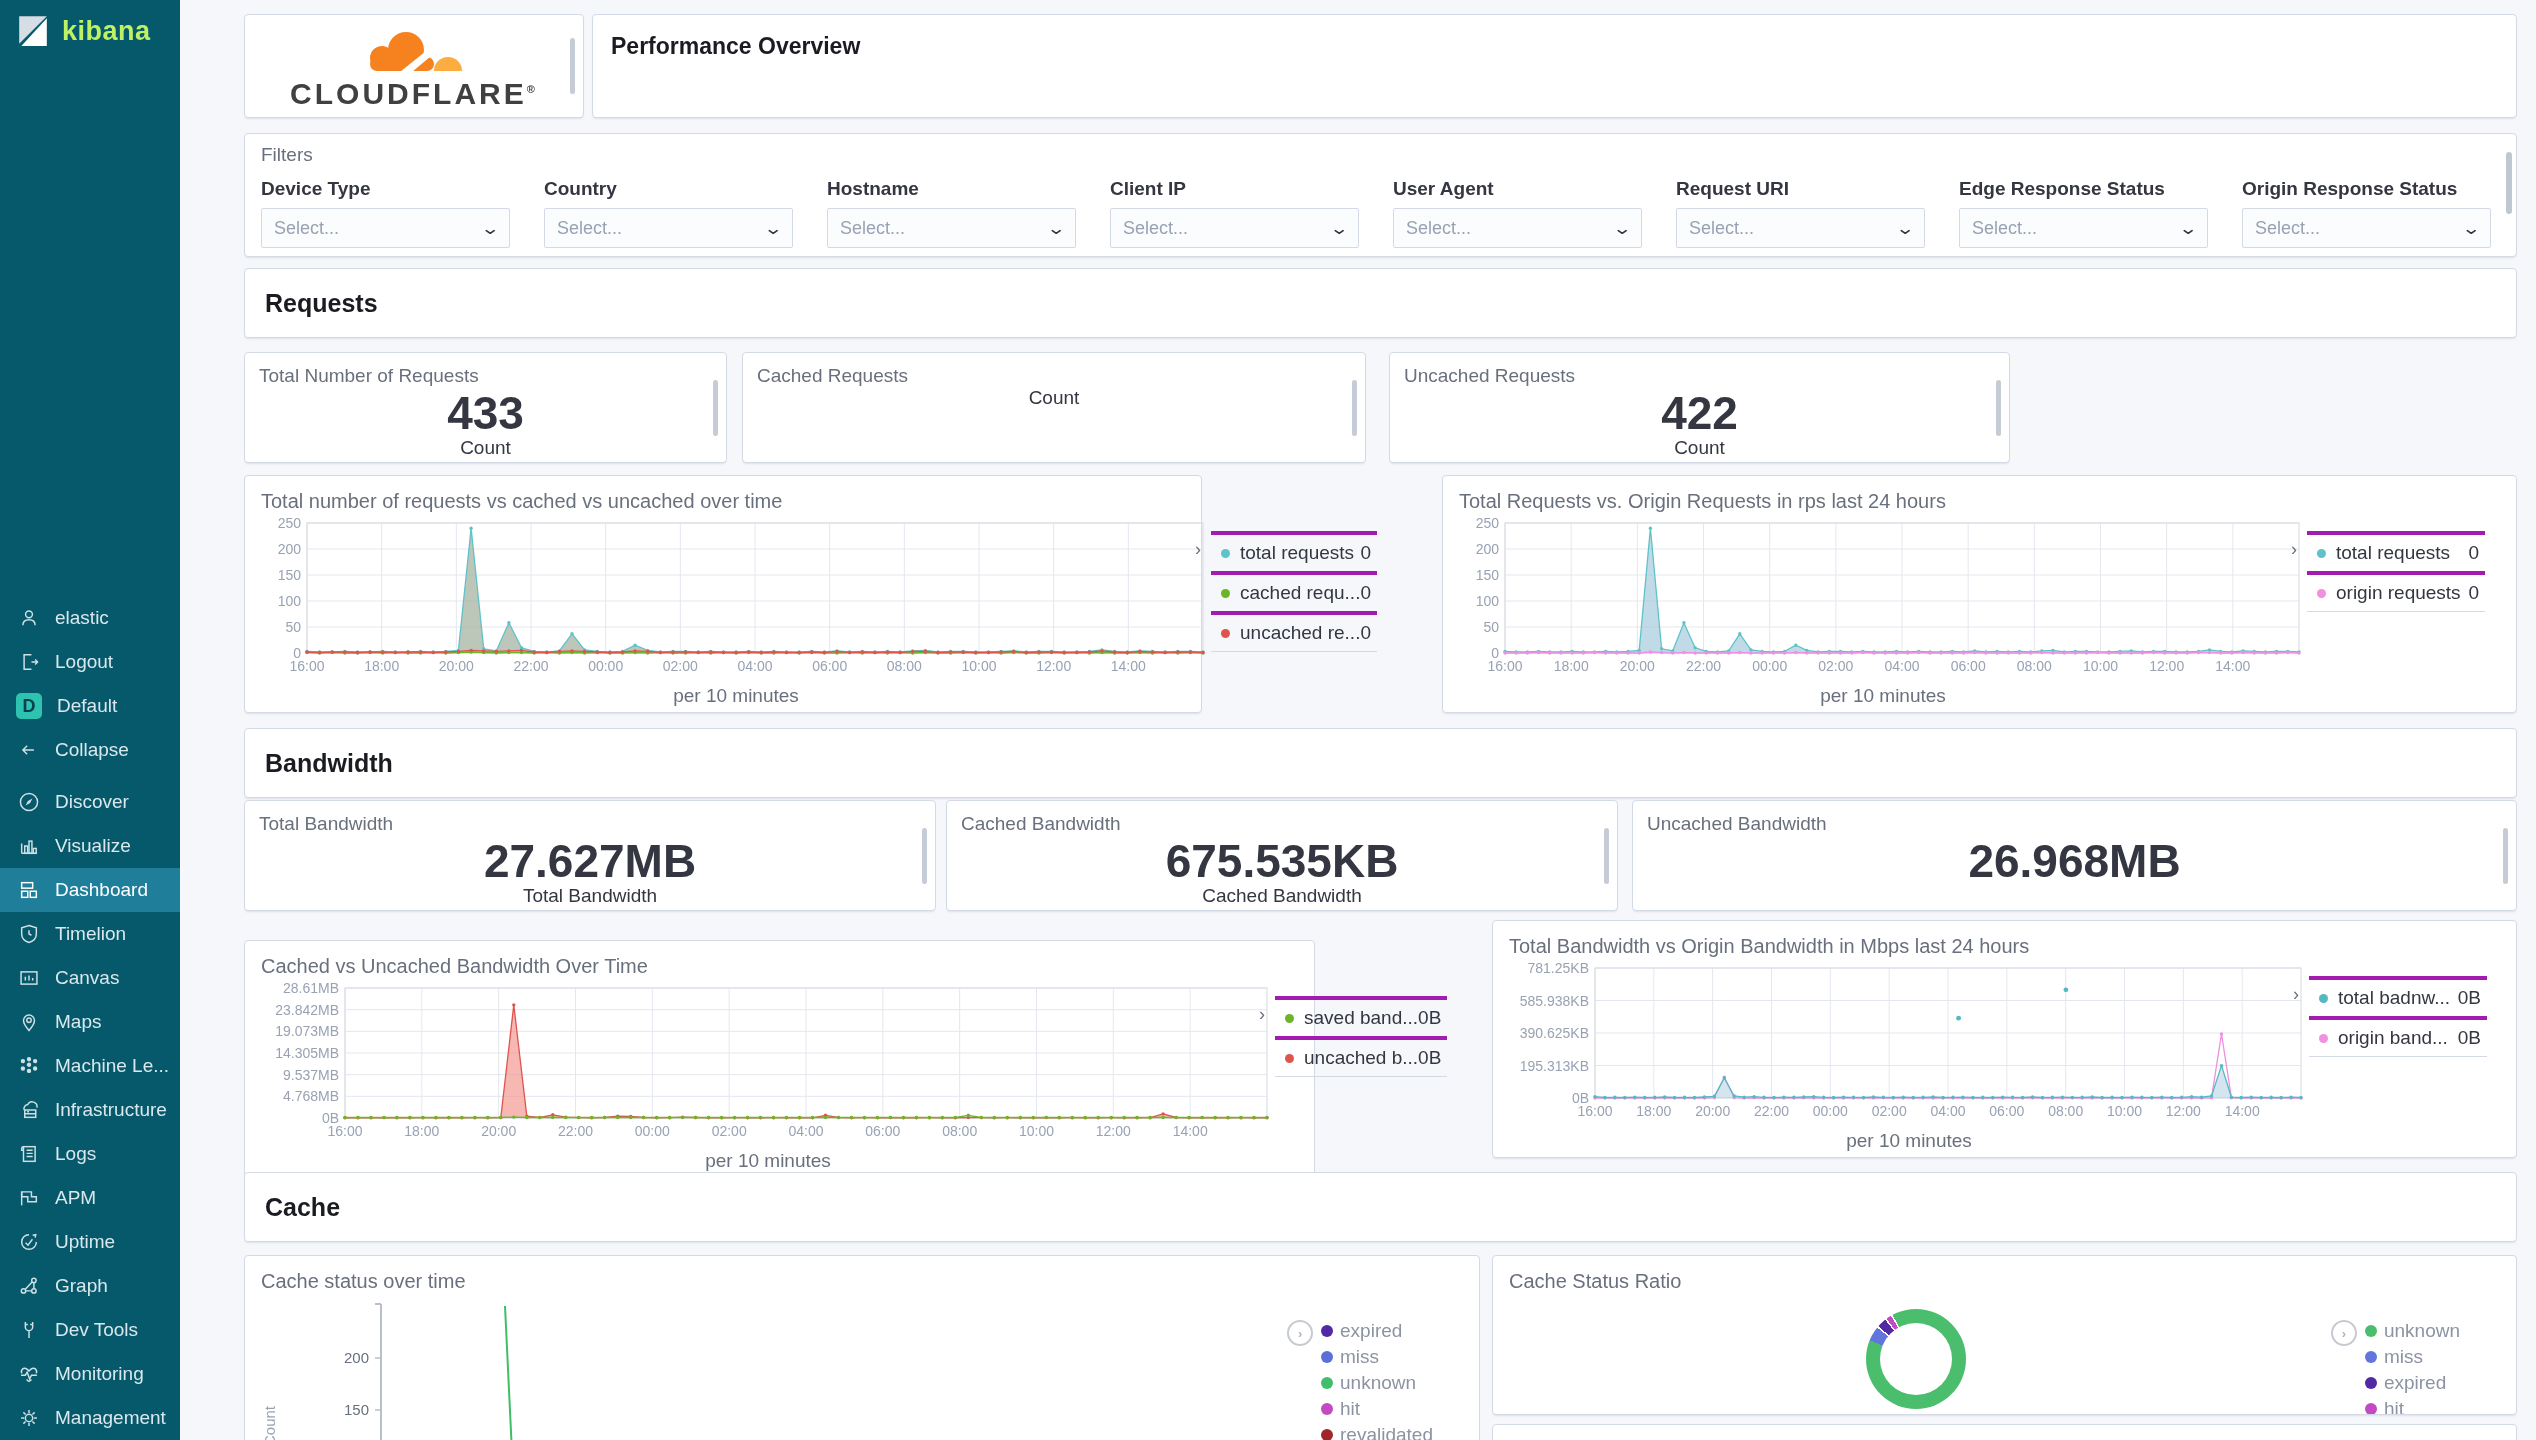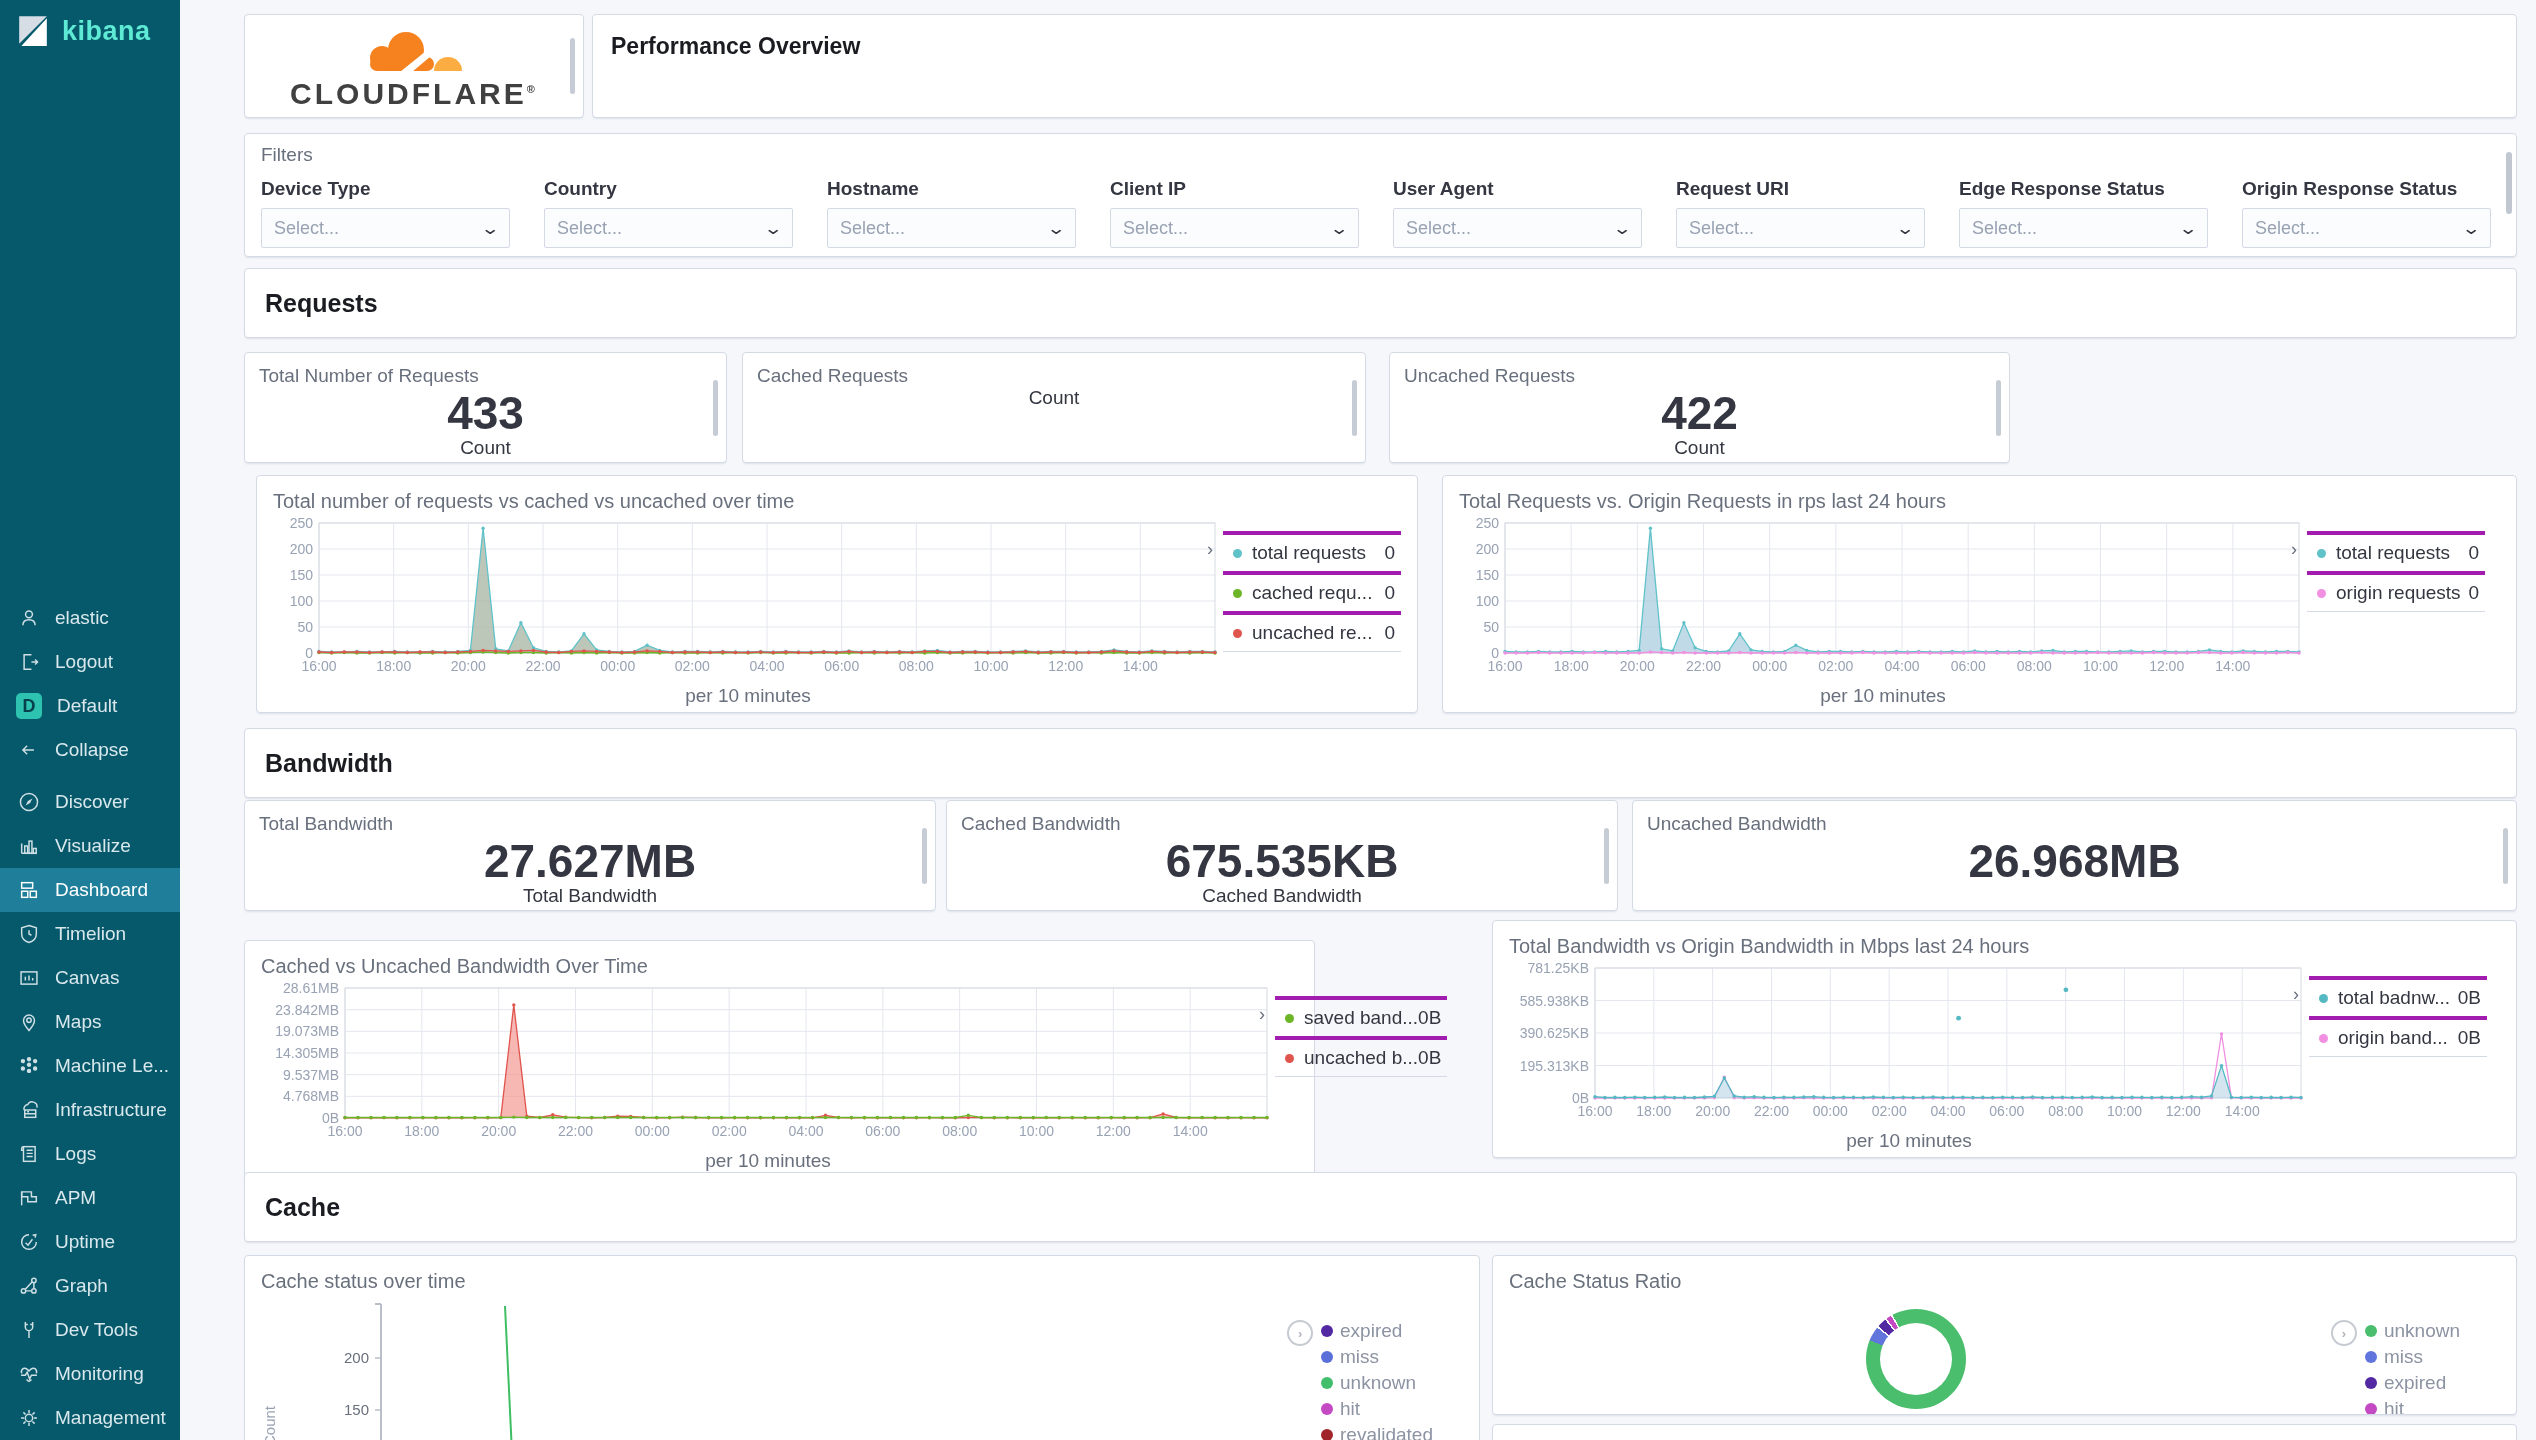--- a/index.html
+++ b/index.html
@@ -4,21 +4,21 @@
 <style>
   html,body{margin:0;padding:0;}
   body{
     width:2536px;height:1440px;overflow:hidden;position:relative;
     background:#F5F7FA;font-family:"Liberation Sans",sans-serif;
     -webkit-font-smoothing:antialiased;
   }
   
   .sidebar{position:absolute;left:0;top:0;width:180px;height:1440px;background:#06586B;color:#D9E8EC;display:flex;flex-direction:column;}
   .logo-row{display:flex;align-items:center;gap:12px;padding:14px 0 14px 16px;}
-  .logo-row .brand{color:#5eead4;font-size:27px;font-weight:bold;letter-spacing:.5px;}
+  .logo-row .brand{color:#bef264;font-size:27px;font-weight:bold;letter-spacing:.5px;}
   .nav{display:flex;flex-direction:column;}
   .nav-item{display:flex;align-items:center;gap:15px;height:44px;padding-left:18px;font-size:19px;cursor:pointer;color:#D9E8EC;}
   .nav-item.active{background:#1F7F9A;color:#fff;}
   .nav-icon{width:22px;height:22px;color:#CFE0E5;display:inline-flex;}
   .nav-item.active .nav-icon{color:#fff;}
   .nav-footer{margin-top:auto;margin-bottom:8px;}
   .space-badge{width:26px;height:26px;border-radius:5px;background:#2EC3B0;color:#05404C;font-weight:bold;font-size:18px;display:flex;align-items:center;justify-content:center;margin-left:-2px;}
   
   .panel{position:absolute;background:#fff;border:1px solid #D3DAE6;border-radius:4px;box-shadow:0 2px 2px -1px rgba(152,162,179,.25);box-sizing:border-box;}
   .thumb{position:absolute;right:8px;top:50%;transform:translateY(-50%);width:5px;height:56px;background:#98A2B3;opacity:.55;border-radius:3px;}
@@ -361,21 +361,21 @@
   <div class="metric-unit">Count</div>
   <div class="thumb"></div>
 </div>
 <div class="panel" style="left:1389px;top:352px;width:621px;height:111px">
   <div class="metric-label">Uncached Requests</div>
   <div class="metric-value">422</div>
   <div class="metric-unit">Count</div>
   <div class="thumb"></div>
 </div>
 
-<div class="panel chart-panel" style="left:256px;top:475px;width:1162px;height:238px">
+<div class="panel chart-panel" style="left:244px;top:475px;width:958px;height:238px">
   <div class="vis-title">Total number of requests vs cached vs uncached over time</div>
   <div class="chart-body">
     <div class="chart-col">
       <div><svg width="950" height="162">
             <line x1="46" y1="136" x2="942" y2="136" stroke="#E4E7EE" stroke-width="1"></line>
             <text x="40" y="141" text-anchor="end" font-size="14" fill="#98A2B3">0</text>
             <line x1="46" y1="110" x2="942" y2="110" stroke="#E4E7EE" stroke-width="1"></line>
             <text x="40" y="115" text-anchor="end" font-size="14" fill="#98A2B3">50</text>
             <line x1="46" y1="84" x2="942" y2="84" stroke="#E4E7EE" stroke-width="1"></line>
             <text x="40" y="89" text-anchor="end" font-size="14" fill="#98A2B3">100</text>

